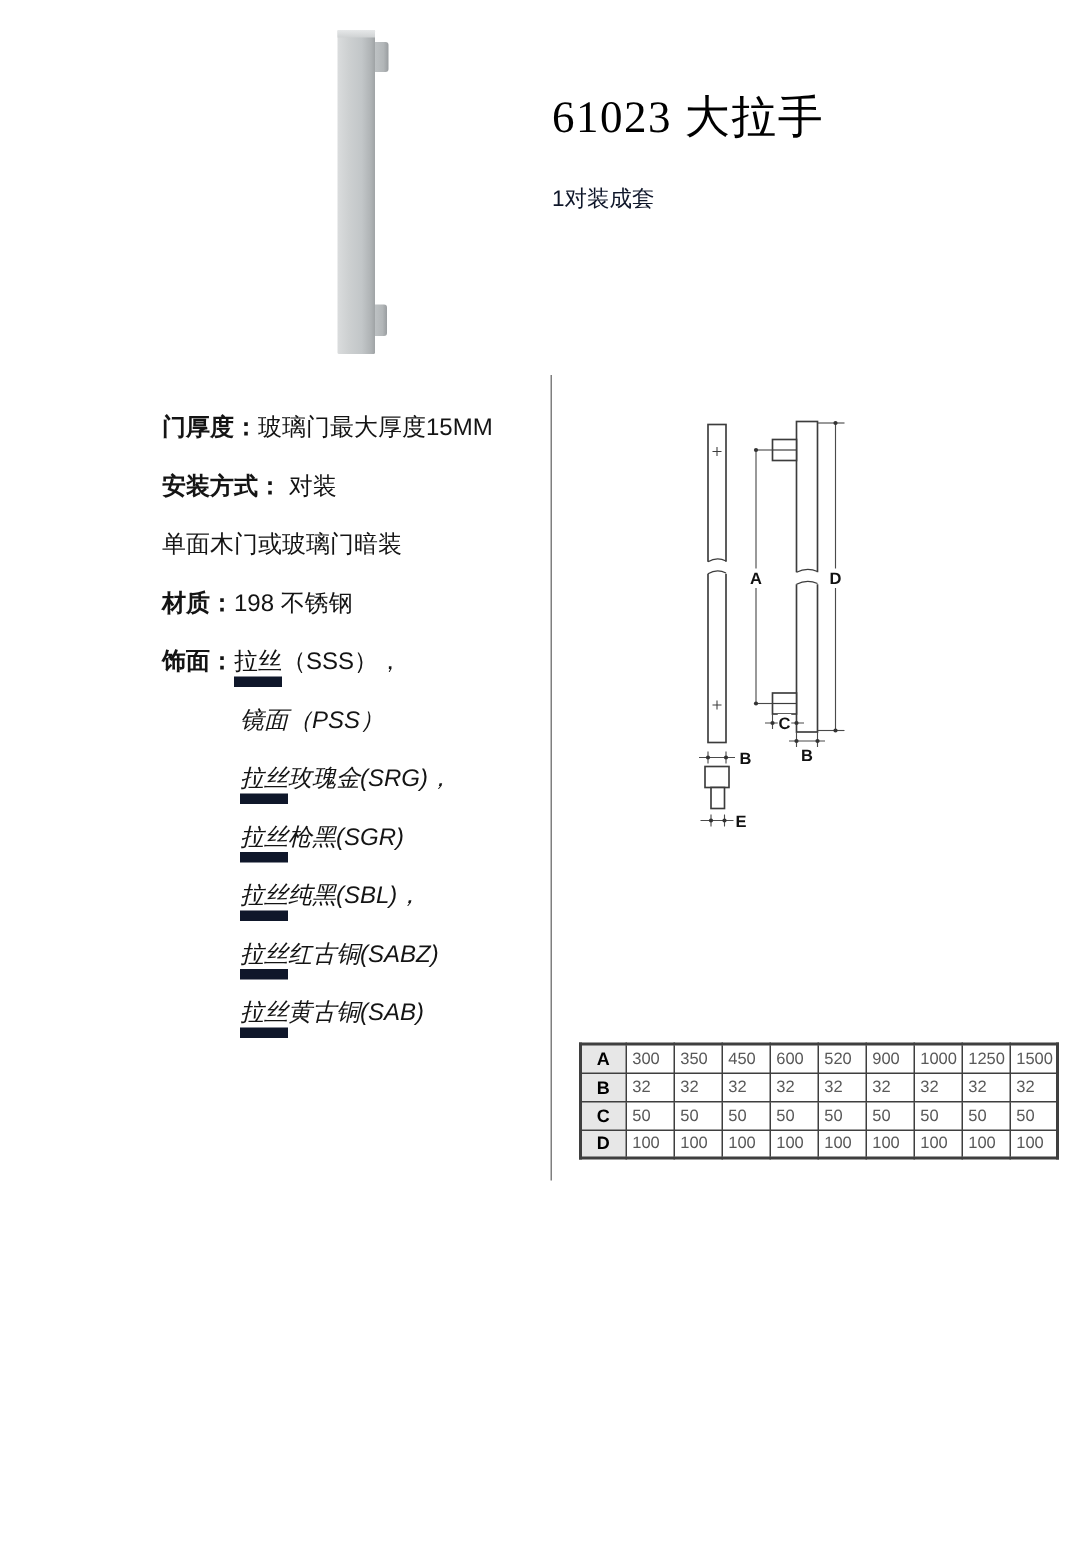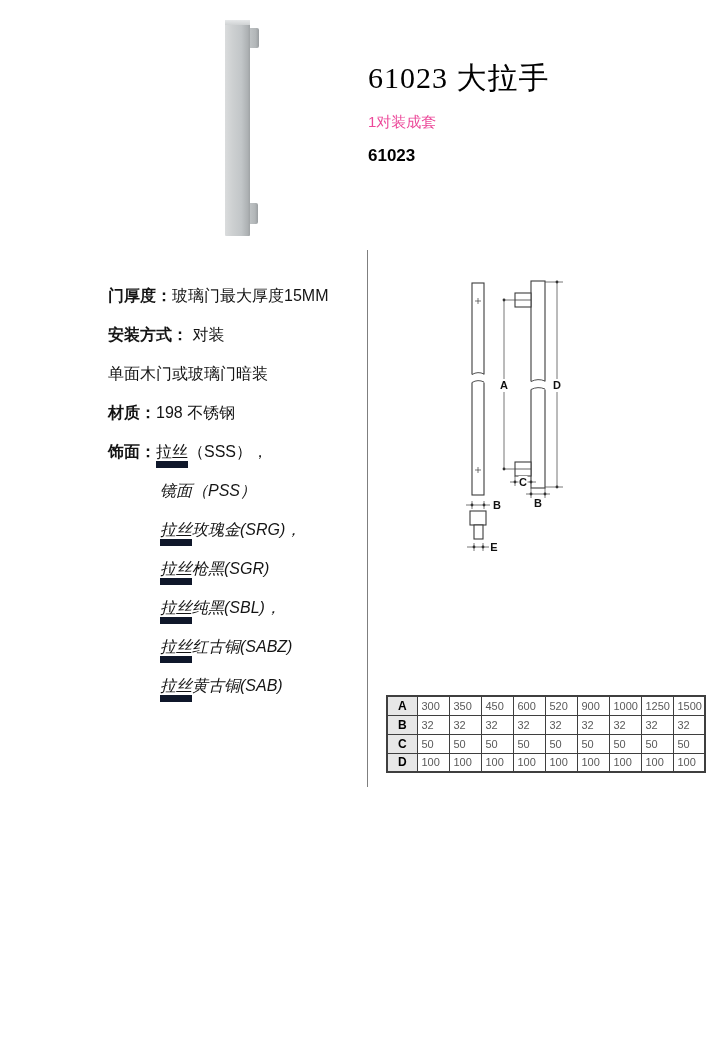--- a/index.html
+++ b/index.html
@@ -14,28 +14,28 @@
   .photo .bar { position:absolute; left:0; top:0; width:25px; height:216px;
     background:linear-gradient(to right,#dadcdd 0%,#cdd0d1 30%,#c2c6c8 65%,#aeb2b4 90%,#9fa3a5 100%);
     border-radius:1px; }
   .photo .bar .cap { position:absolute; left:0; top:0; width:100%; height:5px;
     background:linear-gradient(to bottom,#e6e8e9,#cfd2d3); }
 
   
   .titleblock { position:absolute; left:368px; top:58px; width:330px; }
   .title { font-size:30px; font-weight:400; letter-spacing:1px; color:#000;
            font-family:"Liberation Serif","DejaVu Serif",serif; }
-  .subtitle { margin-top:14px; font-size:15px; color:#ec4899; }
+  .subtitle { margin-top:24px; font-size:15px; color:#0f172a; }
   .code { margin-top:14px; font-size:17px; font-weight:700; color:#000; }
 
   
   .divider { position:absolute; left:367px; top:250px; width:1px; height:537px; background:#7f7f7f; }
 
   
-  .specs { position:absolute; left:108px; top:276px; width:255px; }
+  .specs { position:absolute; left:108px; top:266px; width:255px; }
   .spec-line { height:39px; line-height:39px; font-size:16px; white-space:nowrap; color:#141414; }
   .spec-line.indent { padding-left:52px;font-style:italic; }
   .spec-line .b { font-weight:700; }
   .spec-line .u { border-bottom:7px solid #0f172a; padding-bottom:1px; }
 
   
   .drawing { position:absolute; left:440px; top:270px; width:180px; height:290px; }
   .drawing svg { display:block; }
 
   
@@ -53,21 +53,20 @@
   <div class="tab top"></div>
   <div class="tab bottom"></div>
   <div class="bar">
     <div class="cap"></div>
   </div>
 </div>
 
 <div class="titleblock">
   <div class="title">61023 大拉手</div>
   <div class="subtitle">1对装成套</div>
-  <div class="code">61023</div>
 </div>
 
 <div class="divider"></div>
 
 <div class="specs">
     <div class="spec-line"><span class="b">门厚度：</span><span>玻璃门最大厚度15MM</span></div>
     <div class="spec-line"><span class="b">安装方式：</span><span> 对装</span></div>
     <div class="spec-line"><span>单面木门或玻璃门暗装</span></div>
     <div class="spec-line"><span class="b">材质：</span><span>198 不锈钢</span></div>
     <div class="spec-line"><span class="b">饰面：</span><span class="u">拉丝</span><span>（SSS），</span></div>

